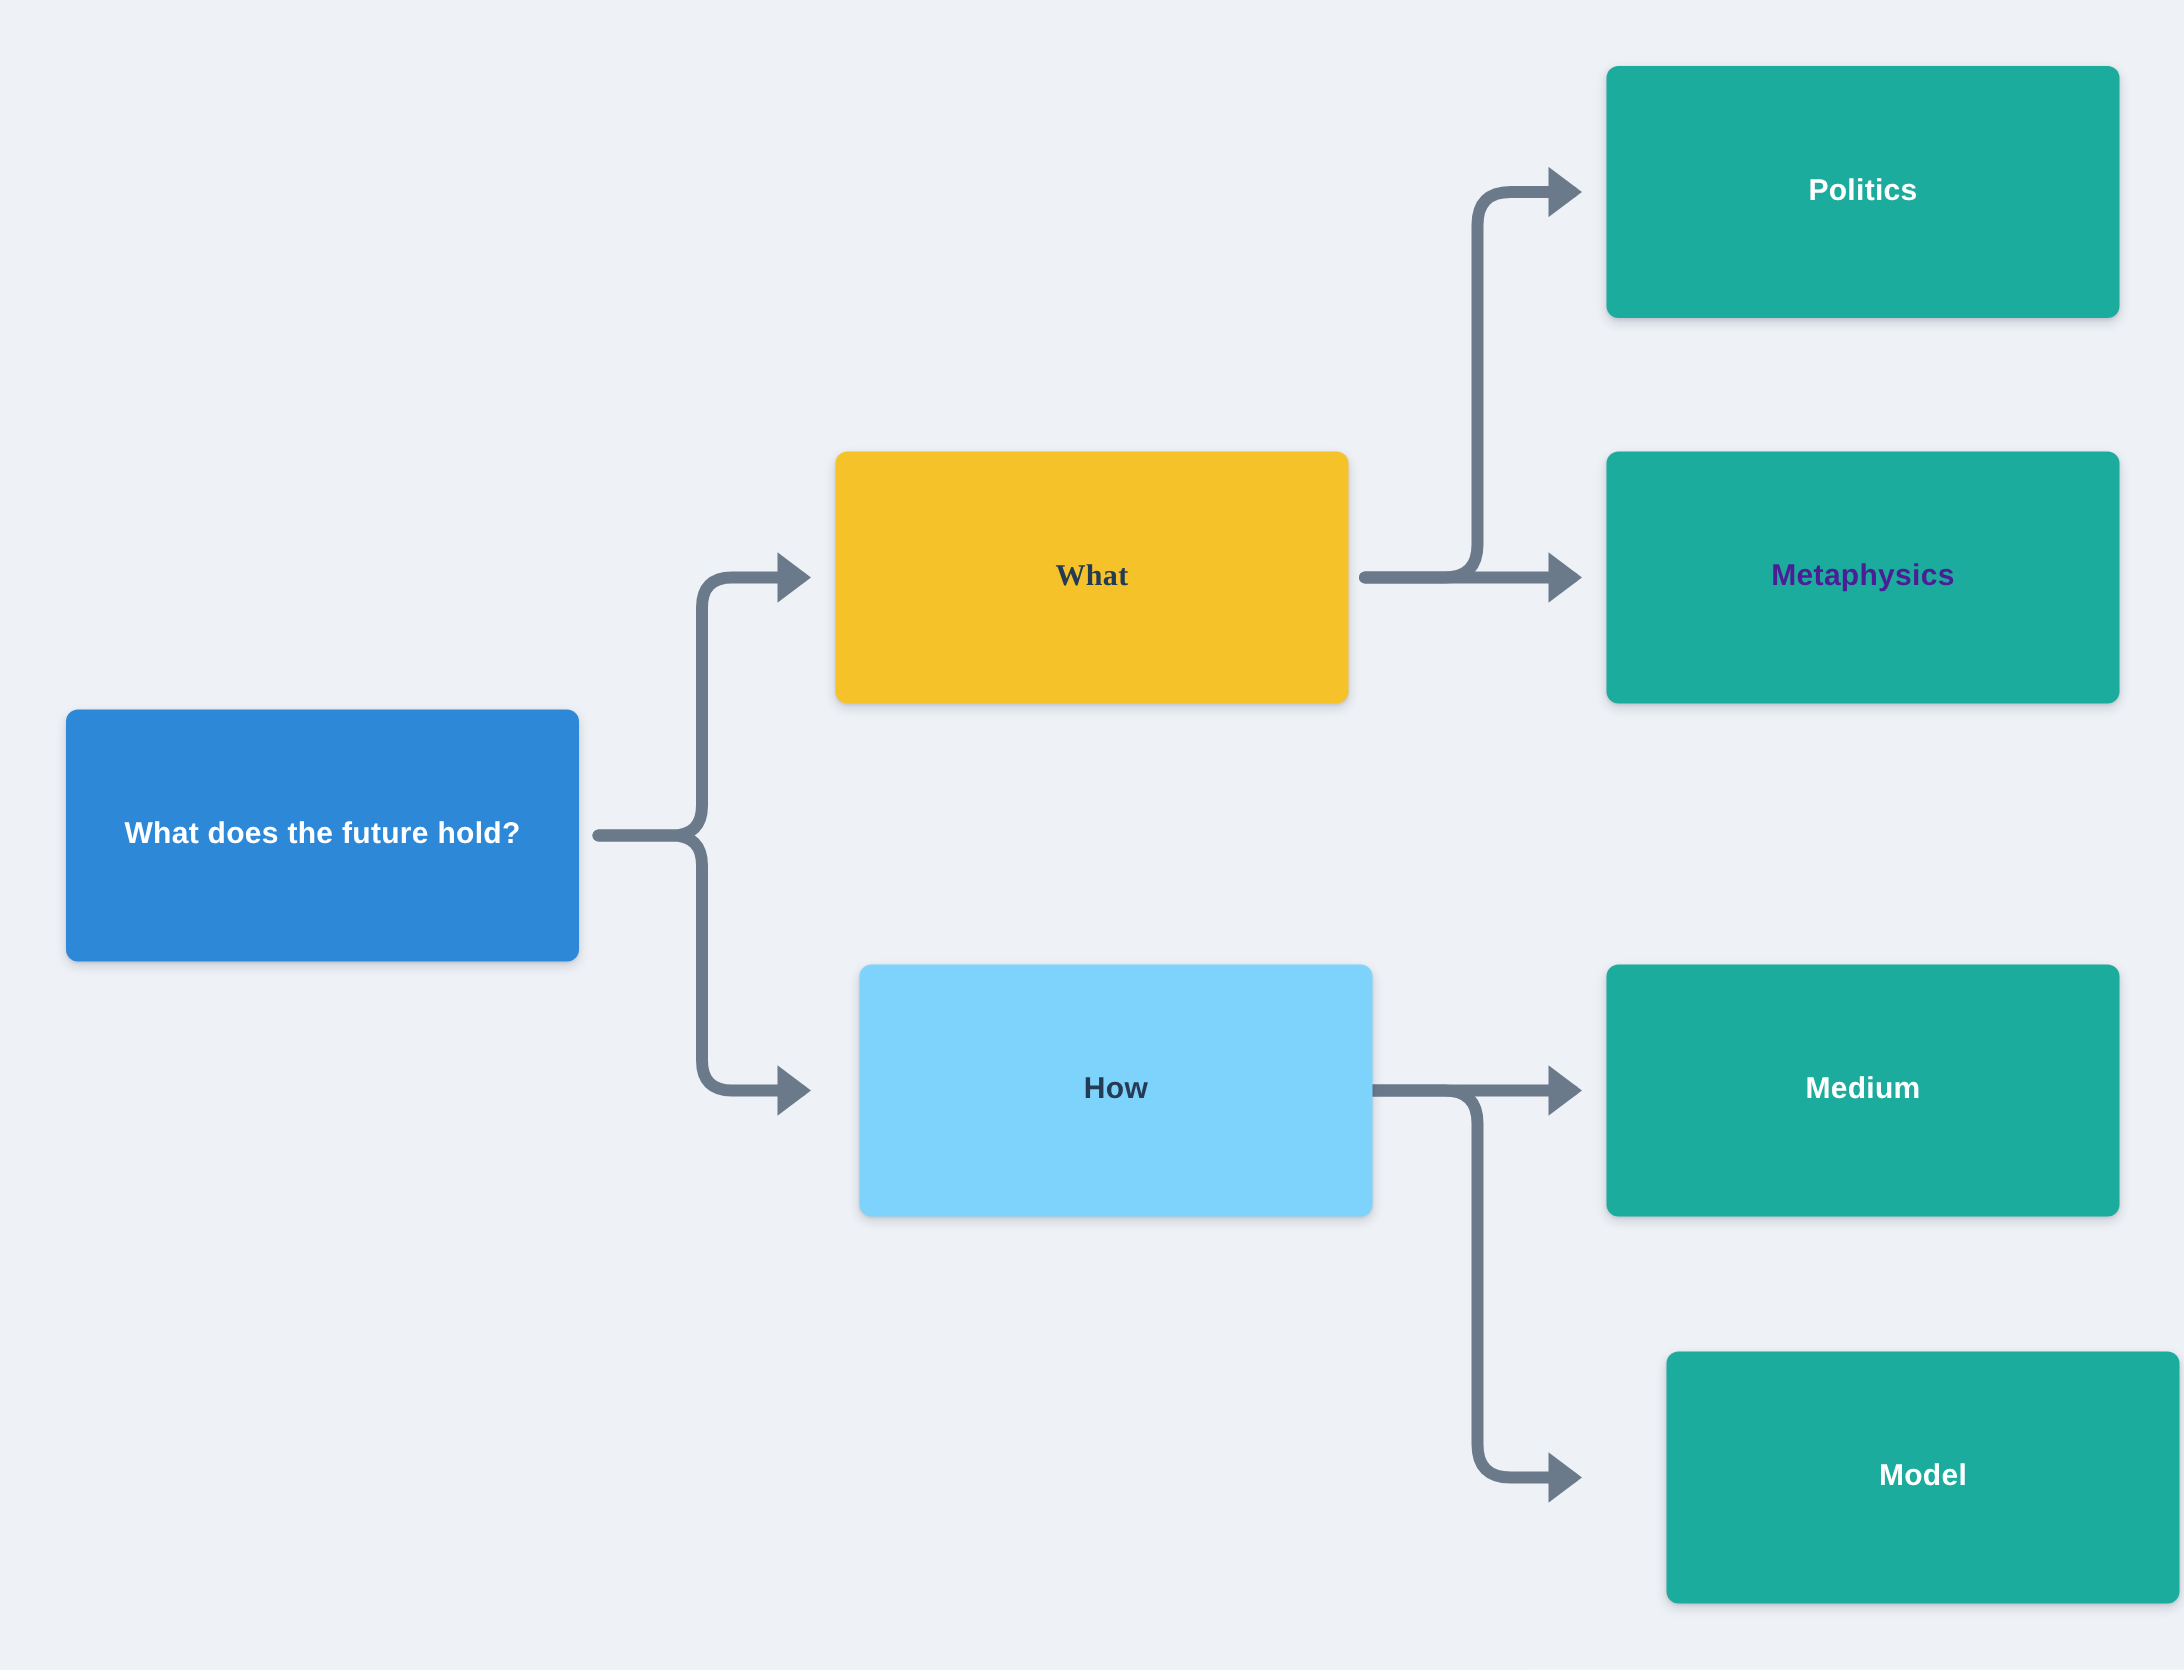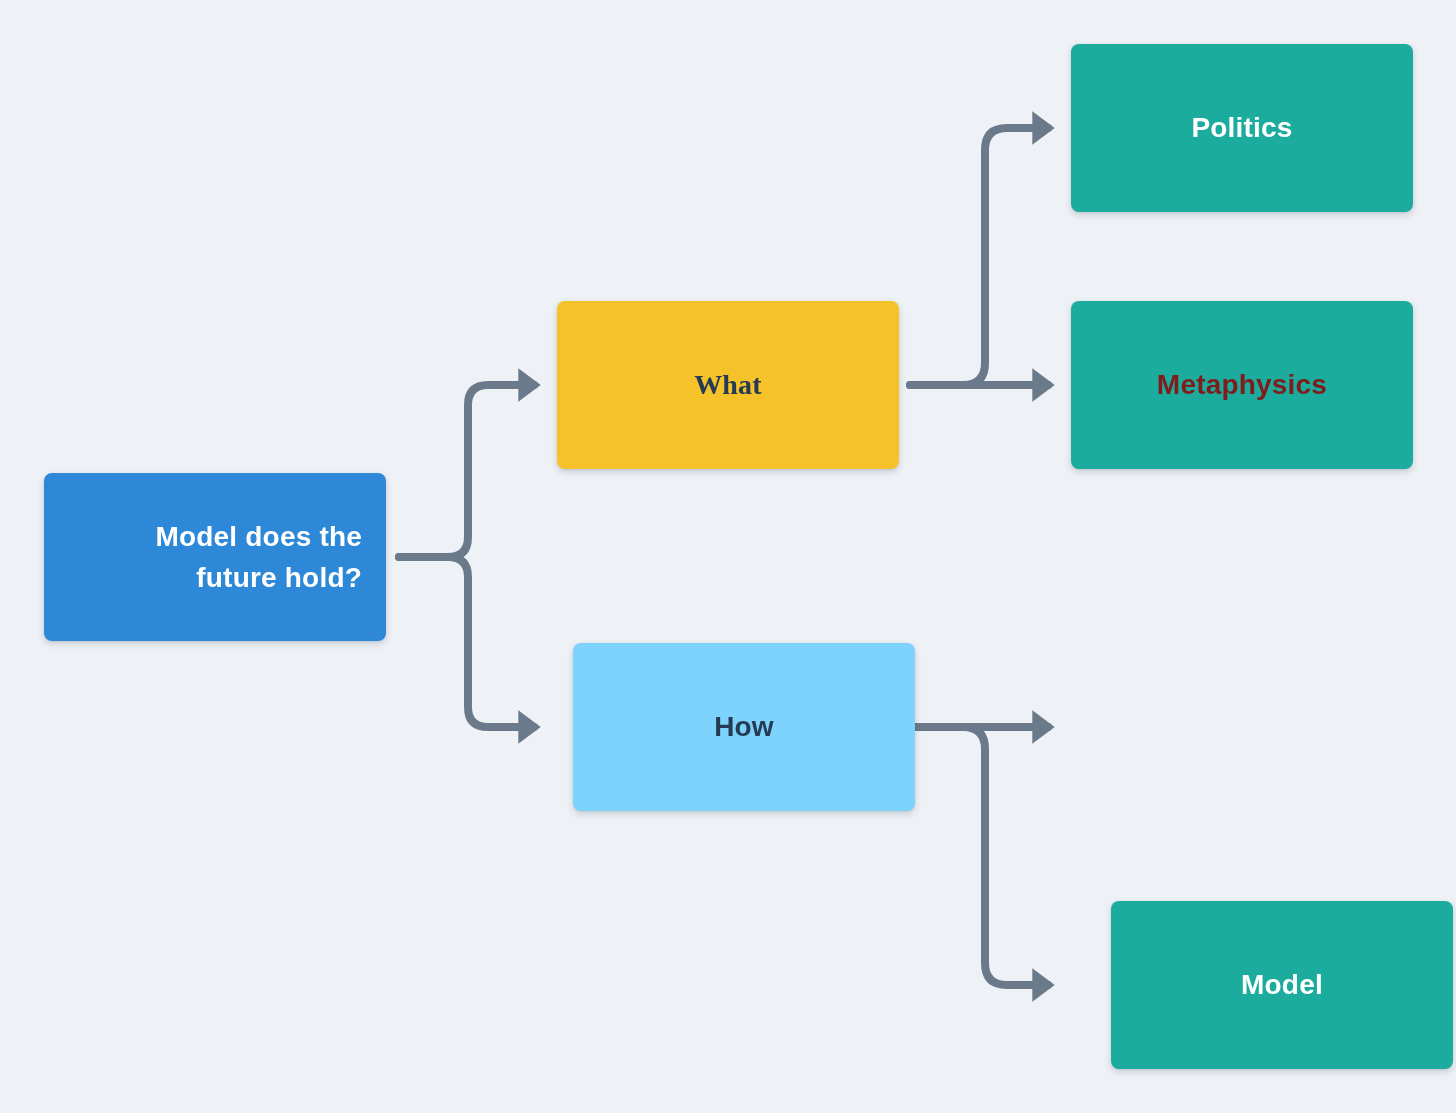--- a/index.html
+++ b/index.html
@@ -35,24 +35,24 @@
     height: 168px;
     border-radius: 8px;
     box-shadow: 0 3px 7px rgba(45, 62, 90, 0.18), 0 1px 2px rgba(45, 62, 90, 0.10);
     display: flex;
     align-items: center;
     justify-content: center;
     box-sizing: border-box;
     padding: 0 24px;
   }
   .node-label {
-    font-size: 28px;
+    font-size: 20px;
     font-weight: 700;
     line-height: 1.48;
-    text-align: right;
+    text-align: left;
     letter-spacing: 0.2px;
   }
 </style>
 </head>
 <body>
 
 <div class="canvas" style="background: rgb(238, 241, 245);">
 
   <svg class="edge-layer" width="1456" height="1113" viewBox="0 0 1456 1113" xmlns="http://www.w3.org/2000/svg">
     <defs>
@@ -64,37 +64,40 @@
       <path class="edge" d="M 399 557 L 448 557 Q 468 557 468 537 L 468 405 Q 468 385 488 385 L 534 385" marker-end="url(#arrowhead)"></path>
       <path class="edge" d="M 399 557 L 448 557 Q 468 557 468 577 L 468 707 Q 468 727 488 727 L 534 727" marker-end="url(#arrowhead)"></path>
       <path class="edge" d="M 910 385 L 1048 385" marker-end="url(#arrowhead)"></path>
       <path class="edge" d="M 910 385 L 963 385 Q 985 385 985 363 L 985 150 Q 985 128 1007 128 L 1048 128" marker-end="url(#arrowhead)"></path>
       <path class="edge" d="M 910 727 L 1048 727" marker-end="url(#arrowhead)"></path>
       <path class="edge" d="M 910 727 L 963 727 Q 985 727 985 749 L 985 963 Q 985 985 1007 985 L 1048 985" marker-end="url(#arrowhead)"></path>
     </g>
   </svg>
 
   <div class="node" style="left: 44px; top: 473px; background: rgb(46, 136, 216); color: rgb(255, 255, 255);">
-    <span class="node-label">Model does the future hold?</span>
+    <span class="node-label">What does the future hold?</span>
   </div>
 
   <div class="node" style="left: 557px; top: 301px; background: rgb(246, 194, 41); color: rgb(36, 59, 83); font-family: Liberation Serif, serif;">
     <span class="node-label">What</span>
   </div>
 
   <div class="node" style="left: 573px; top: 643px; background: #7dd3fc; color: rgb(36, 59, 83);">
     <span class="node-label">How</span>
   </div>
 
   <div class="node" style="left: 1071px; top: 44px; background: rgb(28, 172, 158); color: rgb(255, 255, 255);">
     <span class="node-label">Politics</span>
   </div>
 
-  <div class="node" style="left: 1071px; top: 301px; background: rgb(28, 172, 158); color: #7f1d1d;">
+  <div class="node" style="left: 1071px; top: 301px; background: rgb(28, 172, 158); color: #4c1d95;">
     <span class="node-label">Metaphysics</span>
   </div>
 
+  <div class="node" style="left: 1071px; top: 643px; background: rgb(28, 172, 158); color: rgb(255, 255, 255);">
+    <span class="node-label">Medium</span>
+  </div>
 
   <div class="node" style="left: 1071px; top: 901px; background: rgb(28, 172, 158); color: rgb(255, 255, 255); margin-left: 40px;">
     <span class="node-label">Model</span>
   </div>
 
 </div>
 
 </body></html>

